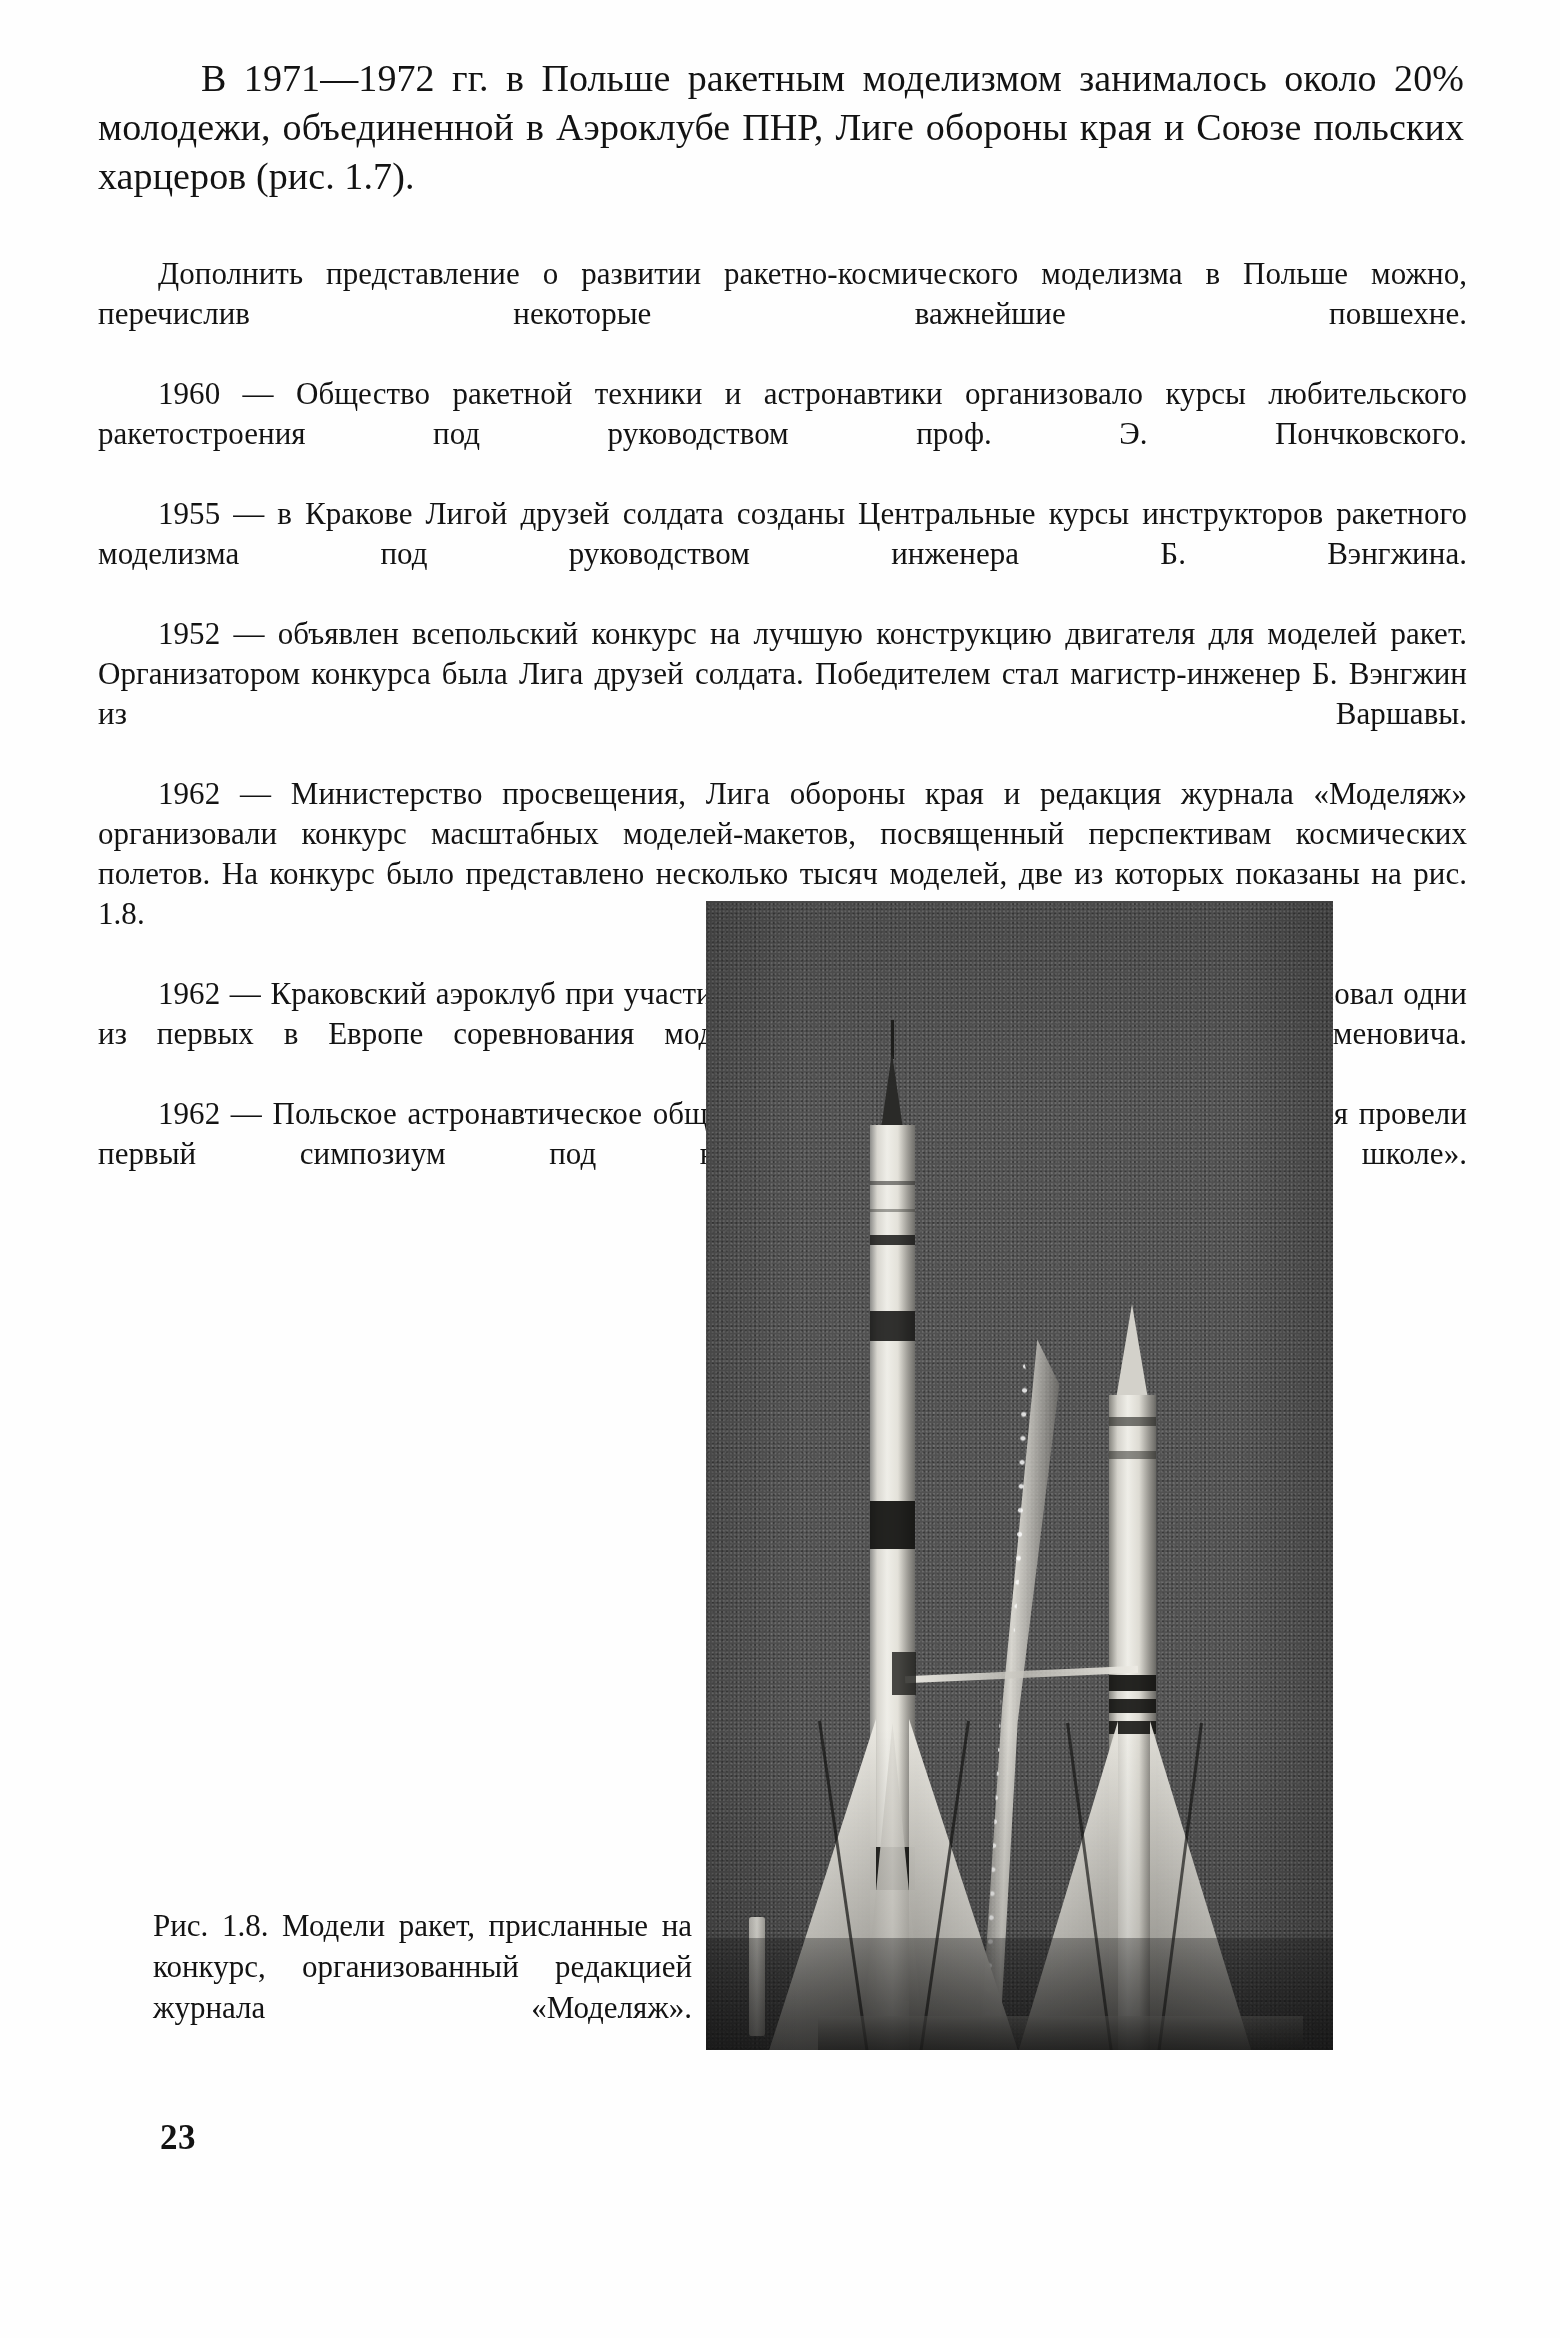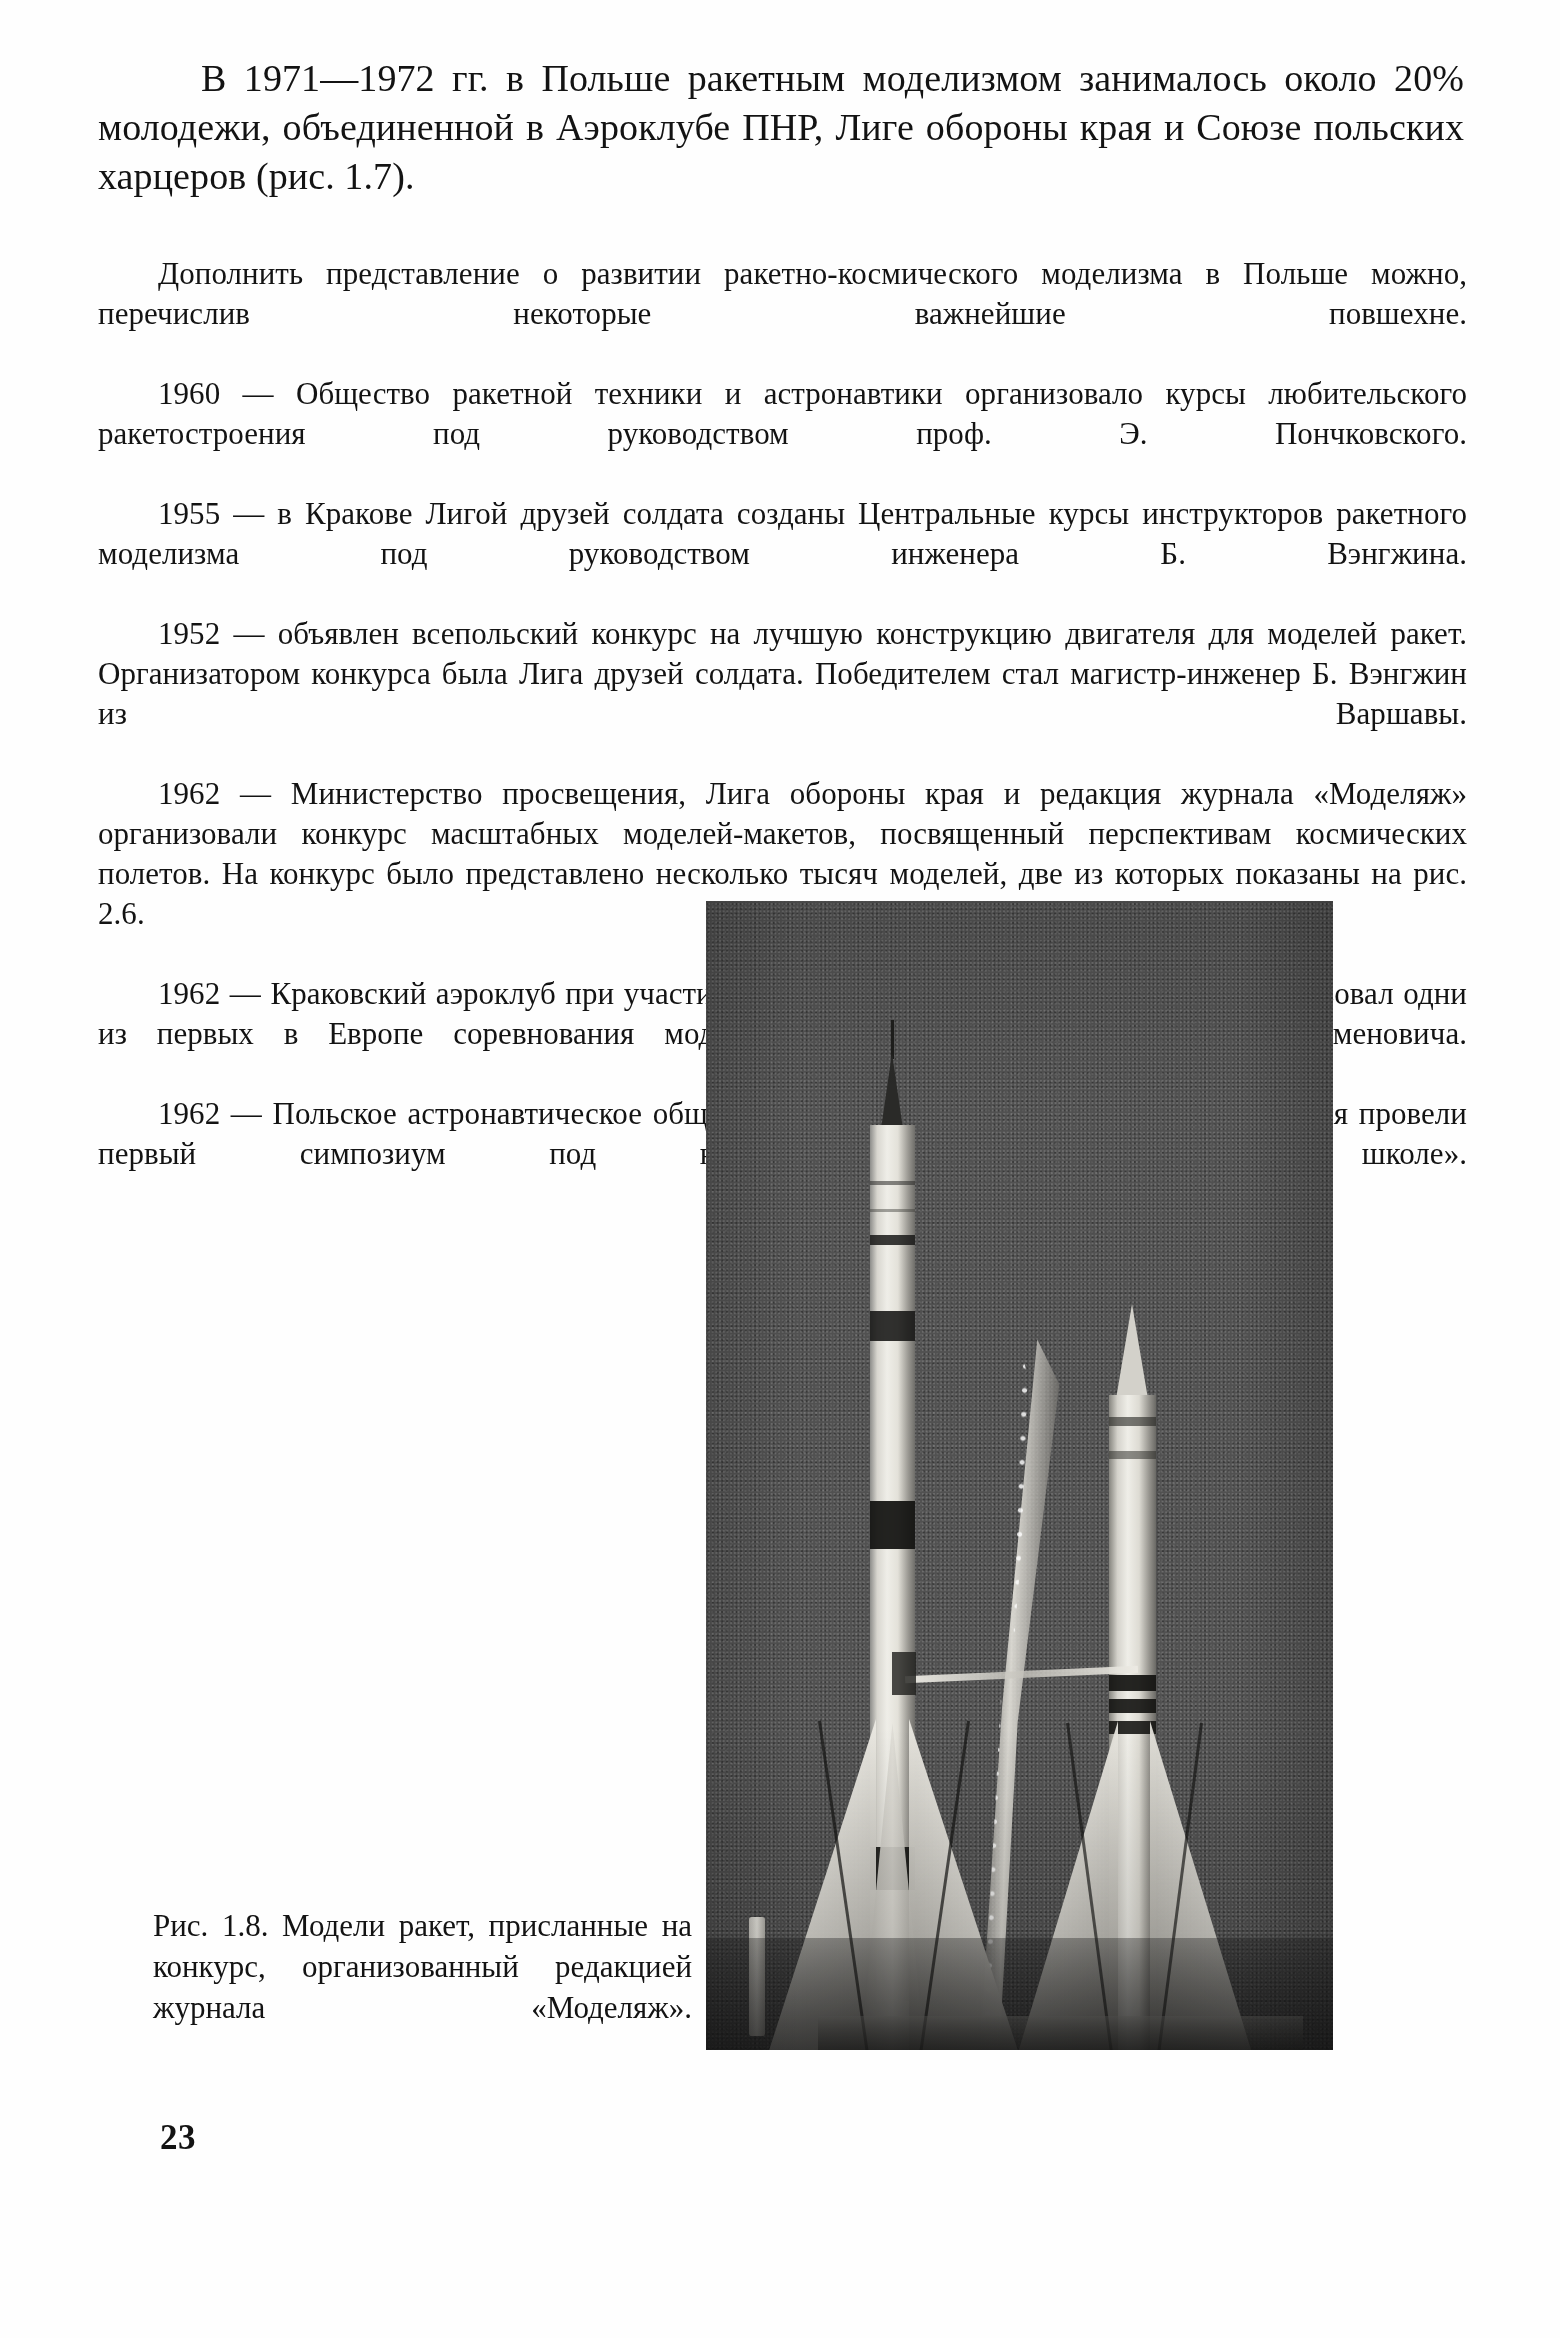--- a/index.html
+++ b/index.html
@@ -268,21 +268,21 @@
     <span class="indent-lead">В 1971—1972 гг. в Польше ракетным моделизмом занималось</span>
     <span>около 20% молодежи, объединенной в Аэроклубе ПНР, Лиге</span>
     <span>обороны края и Союзе польских харцеров (рис. 1.7).</span>
   </div>
 
   <div class="body-block">
     <p>Дополнить представление о развитии ракетно-космического моделизма в Польше можно, перечислив некоторые важнейшие повшехне.</p>
     <p>1960 — Общество ракетной техники и астронавтики организовало курсы любительского ракетостроения под руководством проф. Э. Пончковского.</p>
     <p>1955 — в Кракове Лигой друзей солдата созданы Центральные курсы инструкторов ракетного моделизма под руководством инженера Б. Вэнгжина.</p>
     <p>1952 — объявлен всепольский конкурс на лучшую конструкцию двигателя для моделей ракет. Организатором конкурса была Лига друзей солдата. Победителем стал магистр-инженер Б. Вэнгжин из Варшавы.</p>
-    <p>1962 — Министерство просвещения, Лига обороны края и редакция журнала «Моделяж» организовали конкурс масштабных моделей-макетов, посвященный перспективам космических полетов. На конкурс было представлено несколько тысяч моделей, две из которых показаны на рис. 2.6.</p>
+    <p>1962 — Министерство просвещения, Лига обороны края и редакция журнала «Моделяж» организовали конкурс масштабных моделей-макетов, посвященный перспективам космических полетов. На конкурс было представлено несколько тысяч моделей, две из которых показаны на рис. 1.8.</p>
     <p>1962 — Краковский аэроклуб при участии редакции газеты «Слово повшехне» организовал одни из первых в Европе соревнования моделей ракет — мемориал Казимежа Шеменовича.</p>
     <p>1962 — Польское астронавтическое общество в Варшаве и Министерство просвещения провели первый симпозиум под названием «Астронавтика в школе».</p>
   </div>
 
   <div class="figure">
     <div class="photo">
       <div class="grain"></div>
 
       <div class="rkt sash"></div>
       <div class="rkt sash-studs"></div>

